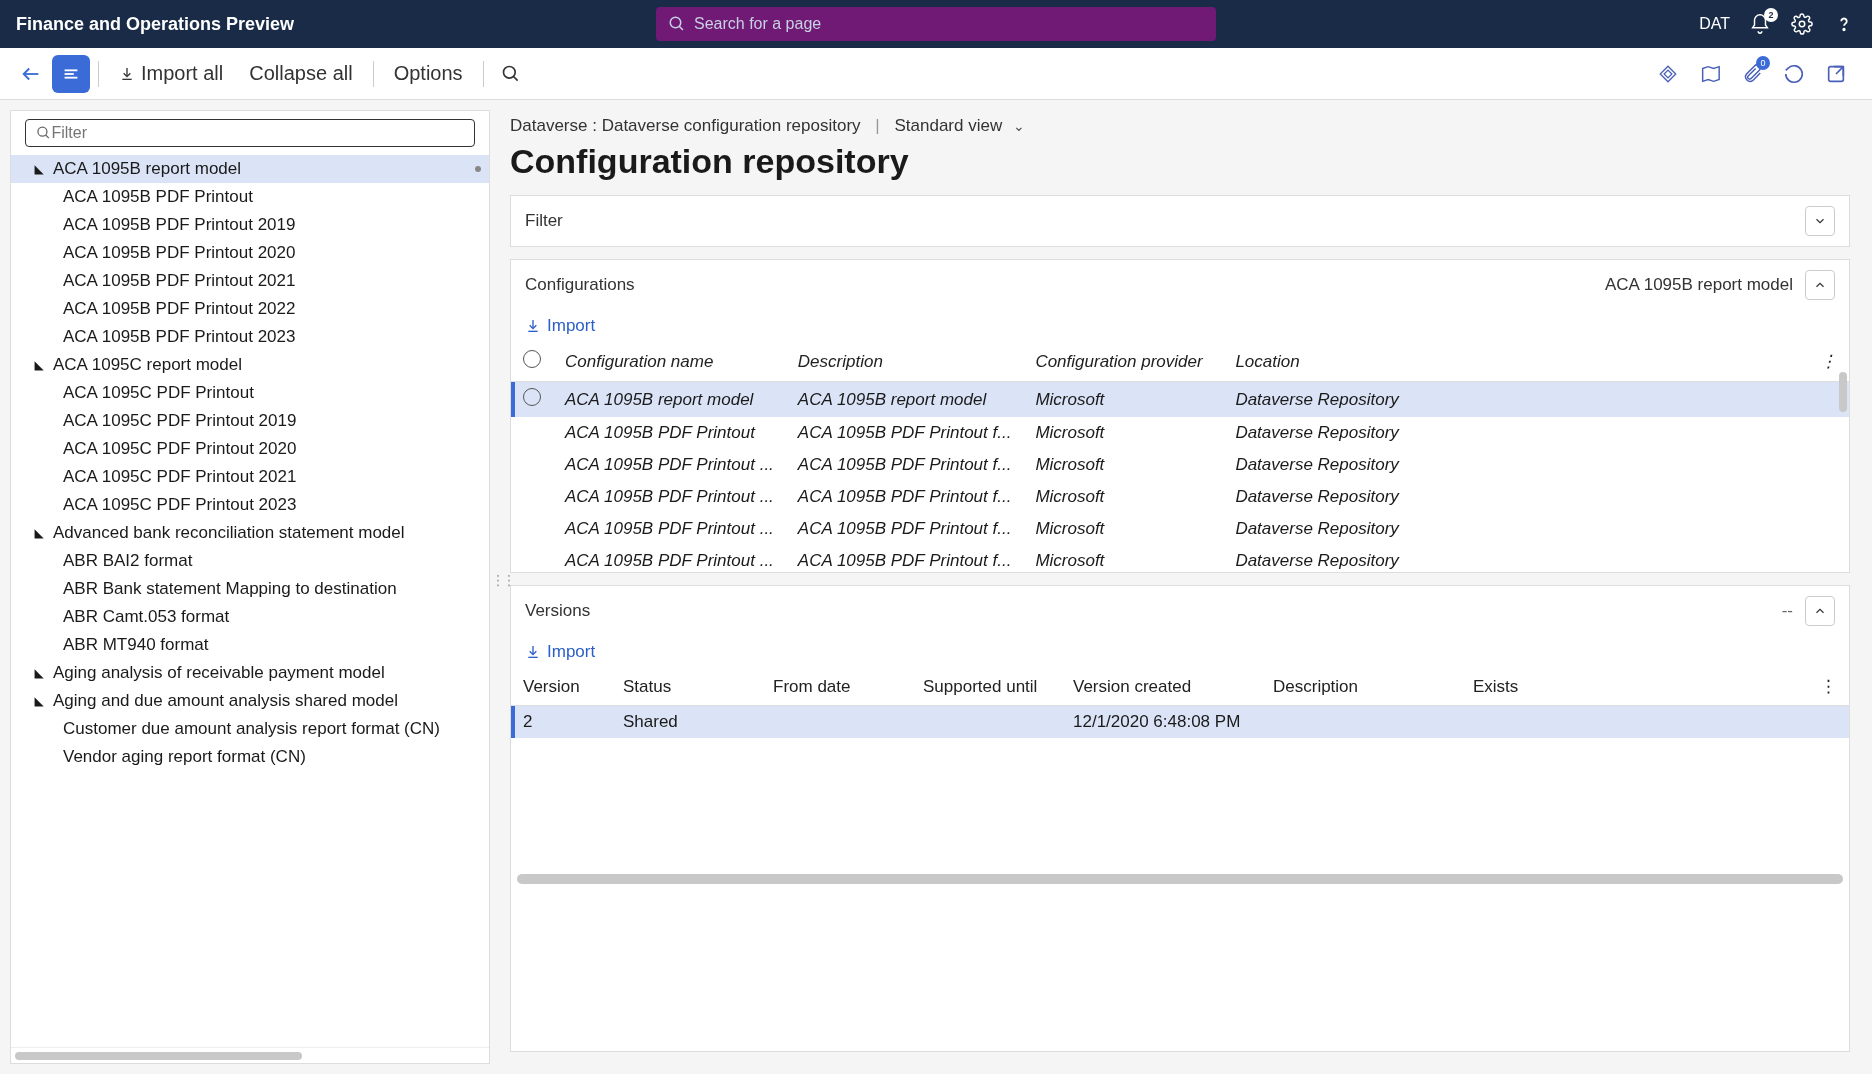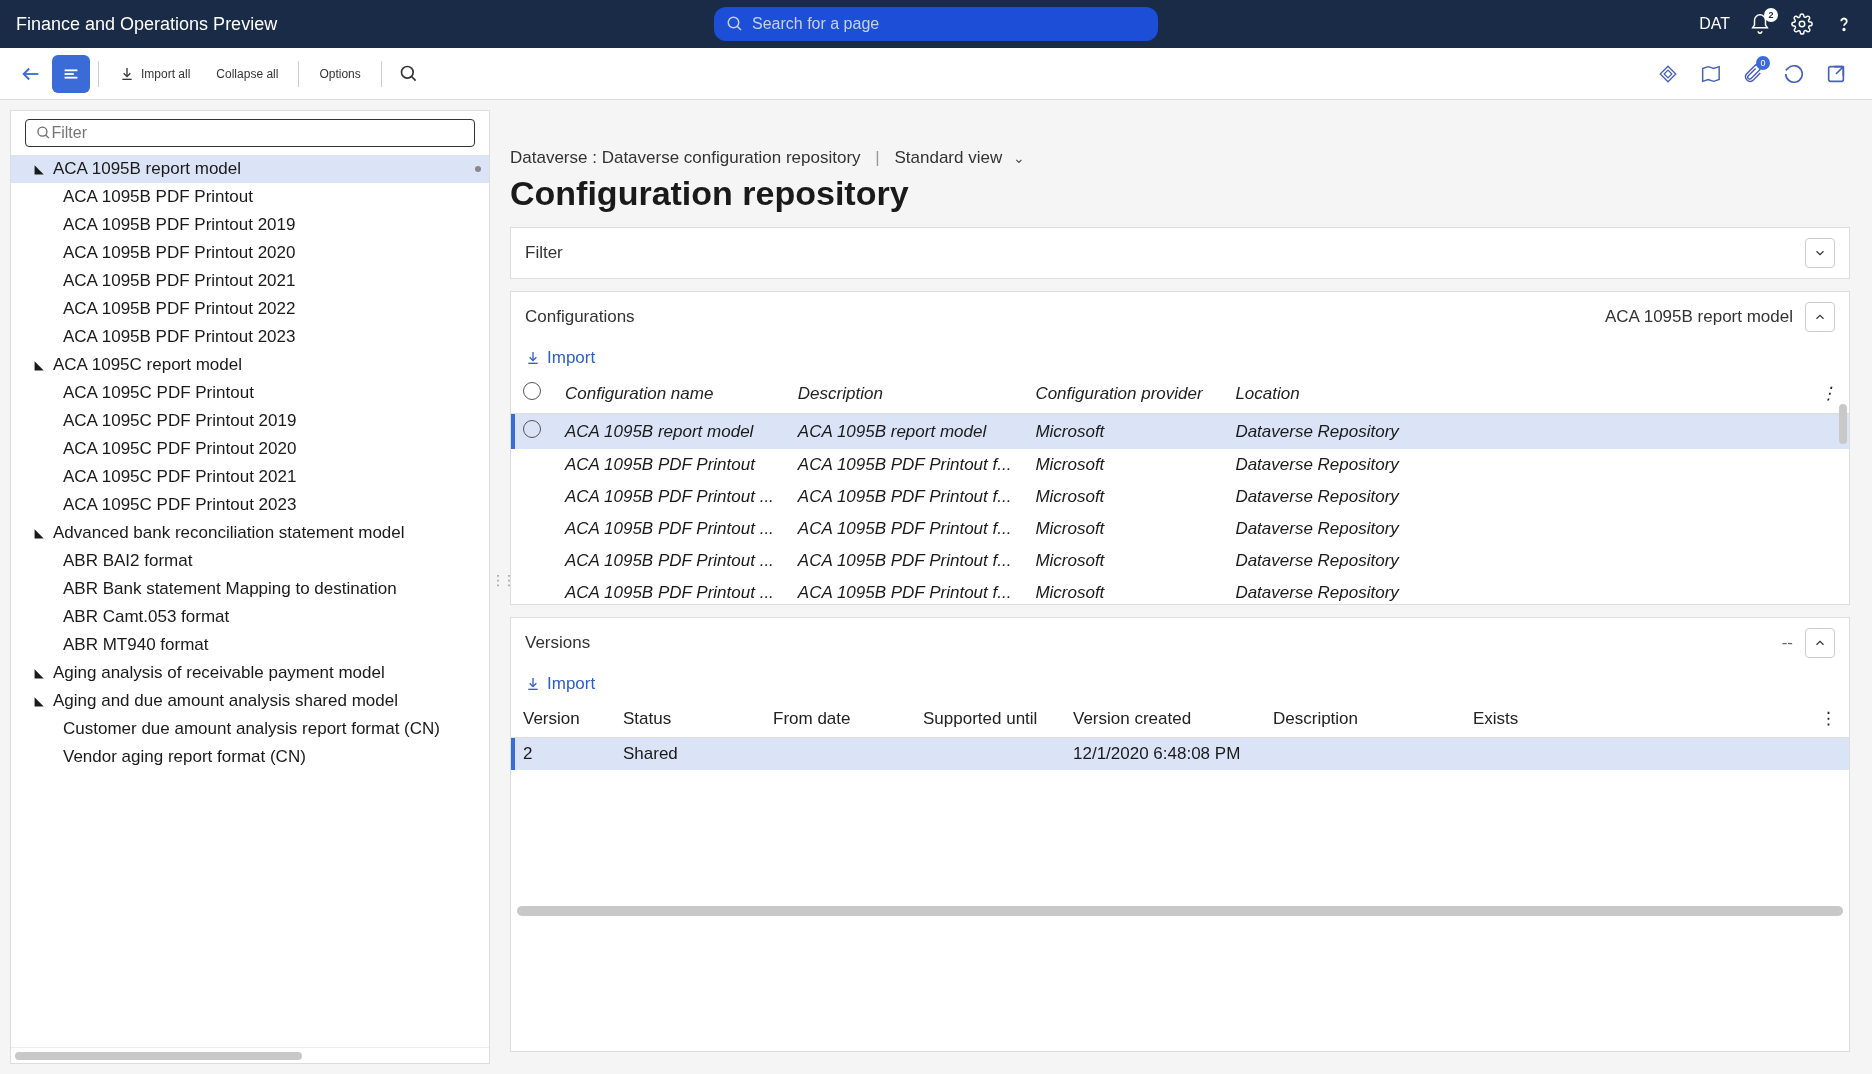--- a/index.html
+++ b/index.html
@@ -1,29 +1,29 @@
 <!DOCTYPE html>
 <html><head>
   <meta charset="utf-8">
   <style>
     * { margin: 0; padding: 0; box-sizing: border-box; font-family: 'Segoe UI', Tahoma, sans-serif; }
     body { background: #f5f5f5; width: 1872px; height: 1074px; overflow: hidden; }
     
     
     .topbar { height: 48px; background: #1a2b48; display: flex; align-items: center; padding: 0 16px; color: #fff; }
-    .app-title { font-size: 18px; font-weight: 400; text-align: right; }
-    .search-box { margin-left: auto; margin-right: auto; background: #1d4ed8; border-radius: 12px; width: 444px; height: 34px; display: flex; align-items: center; padding: 0 12px; color: #c7d1e3; cursor: pointer; position: absolute; left: 50%; transform: translateX(-50%); }
+    .app-title { font-size: 18px; font-weight: 700; text-align: right; }
+    .search-box { margin-left: auto; margin-right: auto; background: #701a75; border-radius: 4px; width: 560px; height: 34px; display: flex; align-items: center; padding: 0 12px; color: #c7d1e3; cursor: pointer; position: absolute; left: 50%; transform: translateX(-50%); }
     .search-box svg { margin-right: 8px; }
     .topbar-right { display: flex; align-items: center; gap: 18px; margin-left: auto; font-size: 16px; }
     .topbar-icon { width: 24px; height: 24px; display: flex; align-items: center; justify-content: center; cursor: pointer; position: relative; }
     .badge-count { position: absolute; top: -4px; right: -6px; background: #fff; color: #1a2b48; font-size: 9px; font-weight: 700; width: 14px; height: 14px; border-radius: 50%; display:flex; align-items:center; justify-content:center;}
     
     
     .toolbar { height: 52px; background: #fff; border-bottom: 1px solid #ddd; display: flex; align-items: center; padding: 0 12px; gap: 2px; }
-    .tb-btn { display: flex; align-items: center; gap: 6px; padding: 8px 12px; font-size: 12px; color: #333; cursor: pointer; border-radius: 4px; }
+    .tb-btn { display: flex; align-items: center; gap: 6px; padding: 8px 12px; font-size: 20px; color: #333; cursor: pointer; border-radius: 4px; }
     .tb-icon-btn { width: 38px; height: 38px; display: flex; align-items: center; justify-content: center; border-radius: 6px; cursor: pointer; }
     .tb-icon-btn.active { background: #3b6bd6; }
     .tb-icon-btn.active svg { stroke: #fff; }
     .tb-sep { width: 1px; height: 26px; background: #ccc; margin: 0 6px; }
     .toolbar-right { margin-left: auto; display: flex; align-items: center; gap: 14px; padding-right: 10px; }
     .tr-icon { width: 28px; height: 28px; display:flex; align-items:center; justify-content:center; cursor: pointer; position: relative; color:#495fb8;}
     .tr-badge { position:absolute; top:-4px; right:-4px; background:#3b6bd6; color:#fff; font-size:9px; width:14px; height:14px; border-radius:50%; display:flex; align-items:center; justify-content:center;}
     
     
     .main { display: flex; height: calc(100% - 100px); padding: 10px; gap: 8px; }
@@ -39,21 +39,21 @@
     .tree-node.selected { background: #dbe4f7; position: relative; }
     .tree-node.selected::after { content:''; position:absolute; right: 8px; width:6px; height:6px; border-radius:50%; background:#888;}
     .tree-caret { width: 16px; display: inline-flex; justify-content: center; margin-right: 6px; font-size: 12px;}
     .tree-child { padding-left: 52px; }
     .tree-parent-pad { padding-left: 20px; }
     .grab-handle { position:absolute; right:-8px; top:50%; transform:translateY(-50%); width:6px; height:30px; cursor:col-resize; color:#999; font-size:14px; letter-spacing:-3px;}
     .sidebar-hscroll { height:16px; background:#fff; border-top:1px solid #eee; position:relative;}
     .sidebar-hscroll::before { content:''; position:absolute; left:4px; top:4px; width:60%; height:8px; background:#c8c8c8; border-radius:4px;}
     
     
-    .content { flex: 1; display: flex; flex-direction: column; padding: 0 12px; overflow:hidden;margin-top:32px;}
+    .content { flex: 1; display: flex; flex-direction: column; padding: 0 12px; overflow:hidden;}
     .breadcrumb-row { font-size: 17px; color: #333; padding: 6px 0; }
     .bc-sep { color:#999; margin: 0 10px;}
     .bc-chev { margin-left: 6px; font-size:14px; color:#555;}
     .page-heading { font-size: 34px; font-weight: 600; color: #1a1a1a; margin-bottom: 14px;}
     
     .section { background:#fff; border:1px solid #ddd; margin-bottom: 12px; }
     .section.filter-sec { }
     .sec-header { display:flex; align-items:center; padding: 10px 14px; font-size:17px; color:#333;}
     .sec-header .sec-right { margin-left:auto; display:flex; align-items:center; gap:12px;}
     .expand-btn { width:30px; height:30px; border:1px solid #ccc; border-radius:4px; display:flex; align-items:center; justify-content:center; cursor:pointer; background:#fff;}

